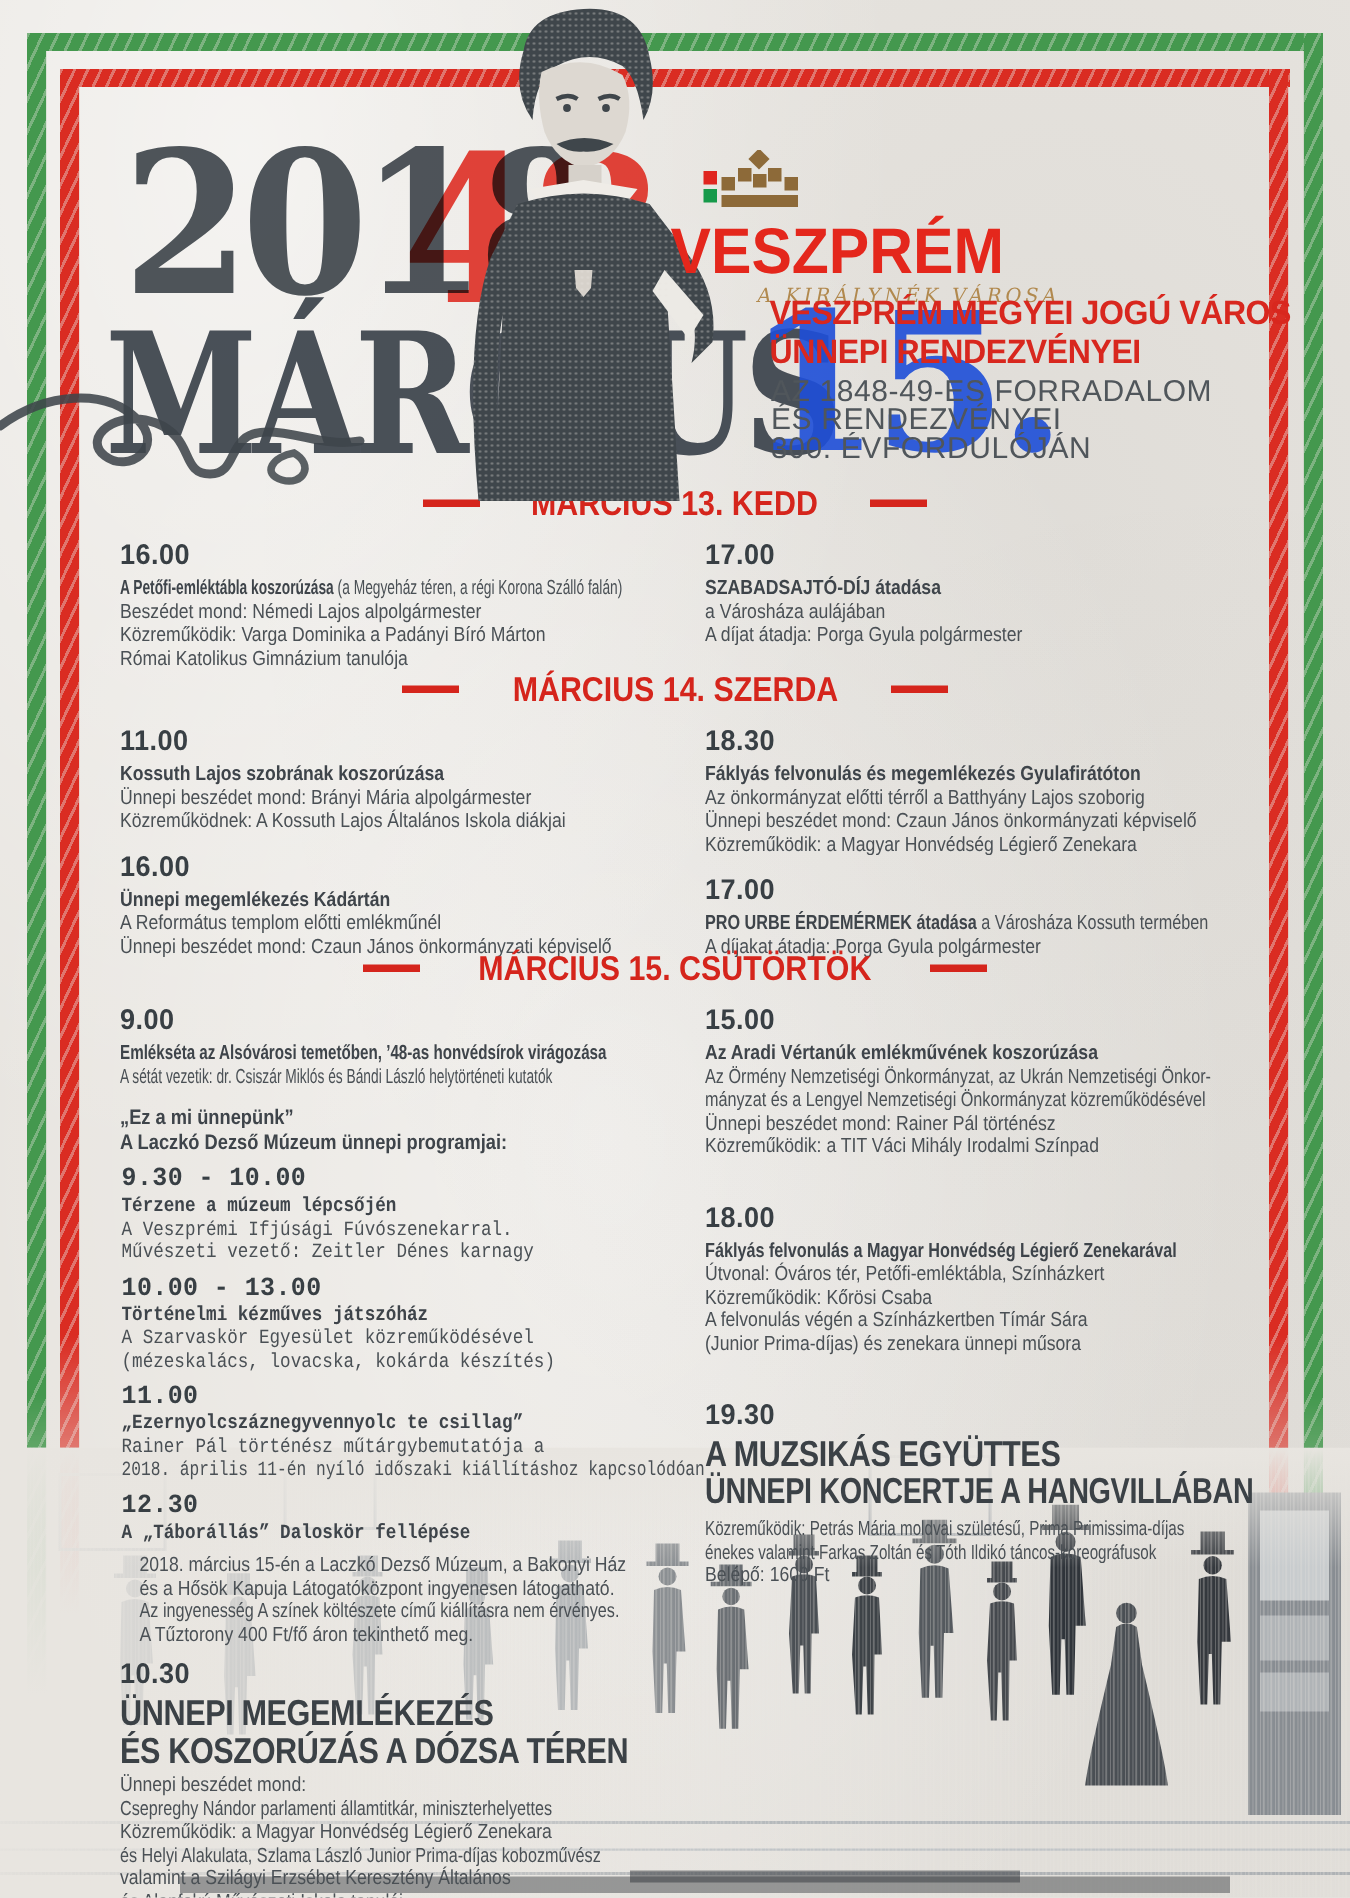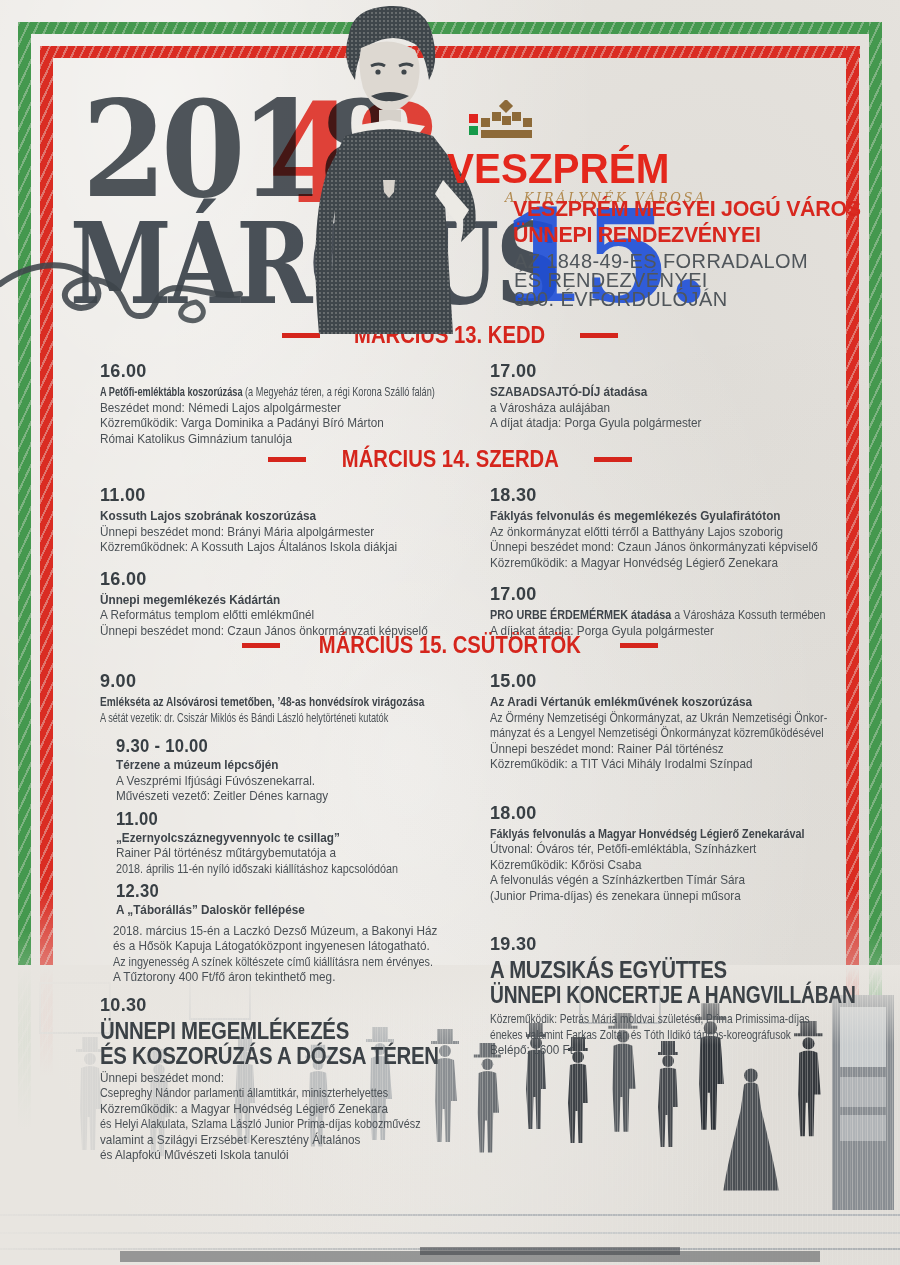--- a/index.html
+++ b/index.html
@@ -44,31 +44,31 @@
   .hero-title{position:absolute;left:513px;font-size:22.5px;font-weight:bold;color:#d8271e;white-space:nowrap;transform:scaleX(.95);transform-origin:0 0;letter-spacing:-0.3px;}
   #ht1{top:196px;} #ht2{top:222px;}
   .hero-sub{position:absolute;left:514px;font-size:20px;color:#50565b;white-space:nowrap;letter-spacing:.4px;}
   #hs1{top:250px;} #hs2{top:269px;} #hs3{top:288px;}
   
   .section{position:absolute;left:0;width:900px;z-index:2;}
   #sec13{top:322px;} #sec14{top:446px;} #sec15{top:632px;}
   .sec-head{display:flex;align-items:center;justify-content:center;gap:21px;margin-bottom:11px;}
   .sec-head .dash{width:38px;height:5px;background:#d5251c;}
   .sec-head .txt{font-size:23px;font-weight:bold;color:#d5251c;letter-spacing:0;transform:scaleX(.88);white-space:nowrap;}
-  .cols{display:grid;grid-template-columns:390px 380px;padding-left:100px;column-gap:0;}
+  .cols{display:grid;grid-template-columns:390px 380px;padding-left:80px;column-gap:0;}
   .colR{padding-left:0;}
   .time{font-size:19px;font-weight:bold;color:#383f44;line-height:22px;margin-bottom:2px;letter-spacing:.3px;transform:scaleX(.95);transform-origin:0 0;white-space:nowrap;}
   .eline{font-size:13.5px;line-height:15.5px;color:#4a5055;white-space:nowrap;transform:scaleX(.87);transform-origin:0 50%;}
   .eline .b, .eline.b{font-weight:bold;color:#3e444a;}
   .sx80{transform:scaleX(.80);} .sx75{transform:scaleX(.75);} .sx68{transform:scaleX(.68);}
   .event{margin-bottom:13px;}
   .event.last{margin-bottom:0;}
   .museum-head{margin:1px 0 6px 0;}
   .museum-head .eline{line-height:17px;font-size:14px;}
-  .sub-ev{margin-left:16px;margin-bottom:5px;}
+  .sub-ev{margin-left:1px;margin-bottom:5px;font-family:Liberation Mono, monospace;}
   .sub-ev .time{font-size:17.5px;line-height:20px;margin-bottom:1px;}
   .note{margin-left:13px;margin-top:3px;margin-bottom:9px;}
   .big-title{font-size:24px;font-weight:bold;color:#3b4146;line-height:25px;white-space:nowrap;transform:scaleX(.85);transform-origin:0 50%;letter-spacing:-0.3px;}
   .big-title.sxB{transform:scaleX(.80);}
   .gap4{height:4px;} .gap2{height:2px;}
   
   #engraving{position:absolute;left:0;bottom:0;width:900px;height:300px;z-index:1;}
 </style>
 </head>
 <body>
@@ -286,26 +286,36 @@
     <div class="dash"></div>
   </div>
   <div class="cols">
     <div class="colL">
       <div class="event" style="margin-bottom:11px;">
         <div class="time">9.00</div>
         <div class="eline b sx75">Emlékséta az Alsóvárosi temetőben, ’48-as honvédsírok virágozása</div>
         <div class="eline sx68">A sétát vezetik: dr. Csiszár Miklós és Bándi László helytörténeti kutatók</div>
       </div>
 
+      <div class="museum-head">
+        <div class="eline b">„Ez a mi ünnepünk”</div>
+        <div class="eline b">A Laczkó Dezső Múzeum ünnepi programjai:</div>
+      </div>
 
       <div class="sub-ev">
         <div class="time">9.30 - 10.00</div>
         <div class="eline b">Térzene a múzeum lépcsőjén</div>
         <div class="eline">A Veszprémi Ifjúsági Fúvószenekarral.</div>
         <div class="eline">Művészeti vezető: Zeitler Dénes karnagy</div>
+      </div>
+      <div class="sub-ev">
+        <div class="time">10.00 - 13.00</div>
+        <div class="eline b">Történelmi kézműves játszóház</div>
+        <div class="eline">A Szarvaskör Egyesület közreműködésével</div>
+        <div class="eline">(mézeskalács, lovacska, kokárda készítés)</div>
       </div>
       <div class="sub-ev">
         <div class="time">11.00</div>
         <div class="eline b">„Ezernyolcszáznegyvennyolc te csillag”</div>
         <div class="eline">Rainer Pál történész műtárgybemutatója a</div>
         <div class="eline sx80">2018. április 11-én nyíló időszaki kiállításhoz kapcsolódóan</div>
       </div>
       <div class="sub-ev">
         <div class="time">12.30</div>
         <div class="eline b">A „Táborállás” Daloskör fellépése</div>

